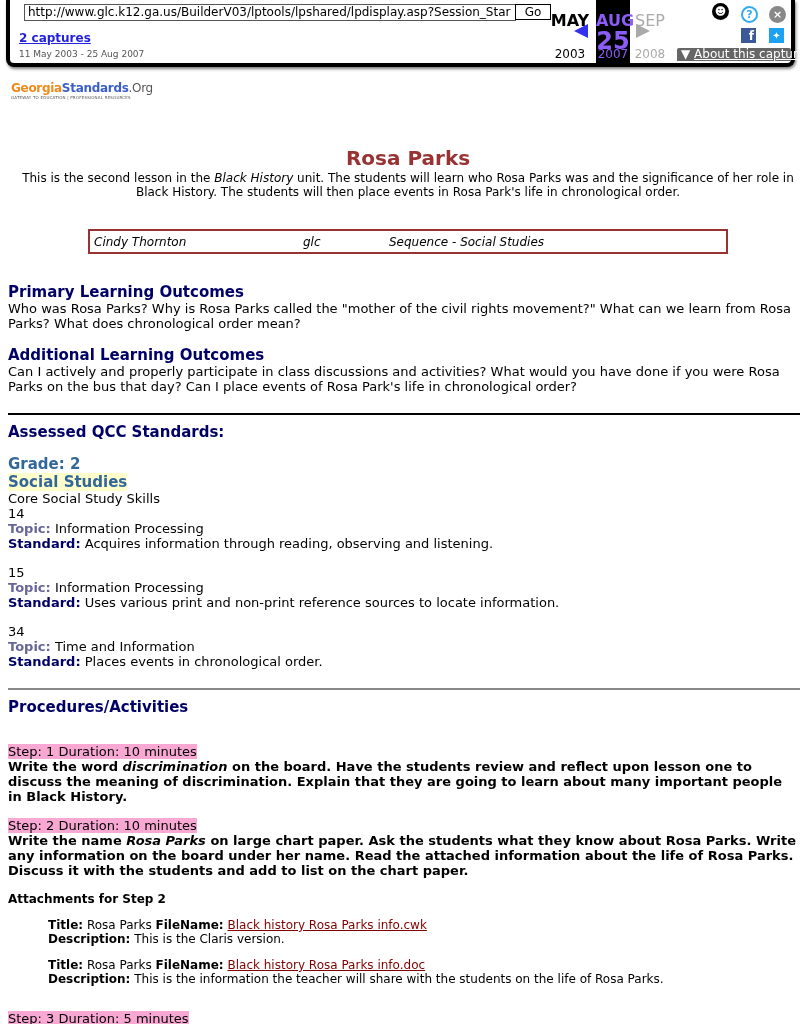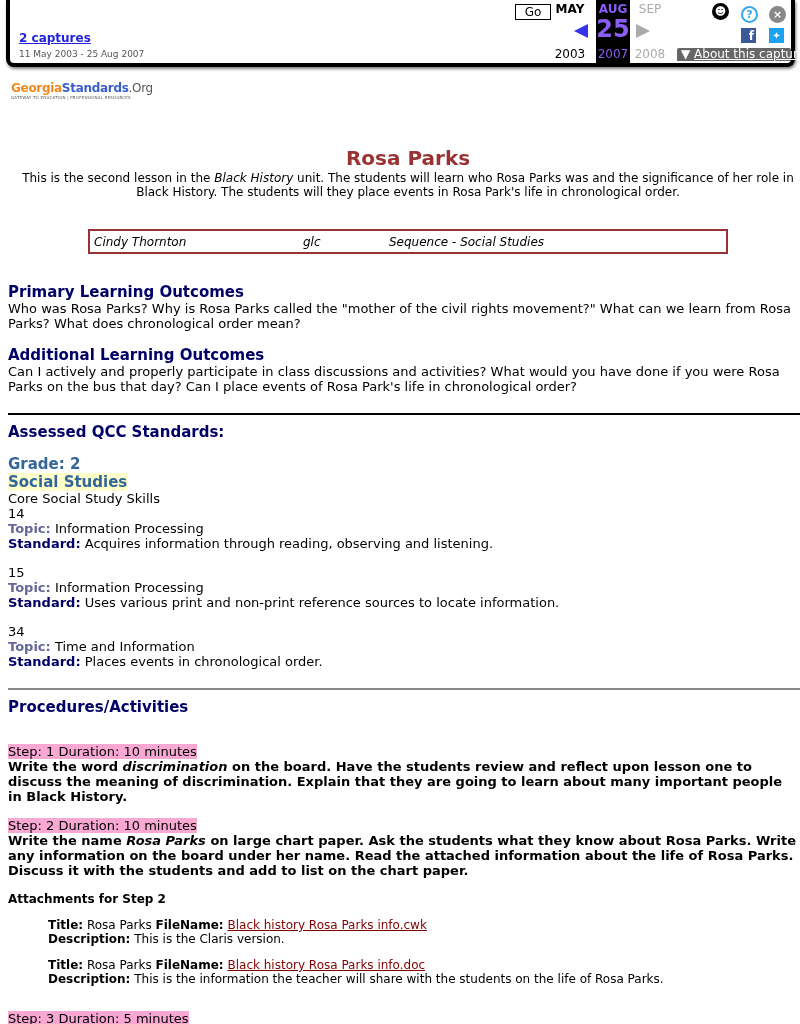--- a/index.html
+++ b/index.html
@@ -13,21 +13,21 @@
         border-radius: 0 0 8px 8px; box-shadow: 1px 2px 3px rgba(0,0,0,0.5); }
   .wb-url { position: absolute; left: 14px; top: 4px; width: 492px; height: 17px;
             border: 1px solid #555; font-family: "DejaVu Sans", sans-serif; font-size: 12px;
             padding: 0 3px; line-height: 15px; overflow: hidden; white-space: nowrap; color:#000; background:#fff;}
   .wb-go { position: absolute; left: 505px; top: 4px; width: 36px; height: 16px;
            border: 1px solid #000; font-size: 12px; text-align: center; line-height: 14px; background: #fff; }
   .wb-captures { position: absolute; left: 9px; top: 31px; font-size: 12px; font-weight: bold;
                  color: #2222dd; text-decoration: underline; }
   .wb-range { position: absolute; left: 9px; top: 49px; font-size: 9px; color: #555; }
   .wb-cal { position: absolute; top: 0; height: 63px; text-align: center; }
-  .wb-month { font-size: 12px; font-weight: bold; line-height: 14px; margin-top: 2px; }
+  .wb-month { font-size: 16px; font-weight: bold; line-height: 14px; margin-top: 14px; }
   .wb-year { font-size: 12px; font-weight: normal; position: absolute; bottom: 2px; left: 0; right: 0; }
   .wb-prev { left: 540px; width: 40px; }
   .wb-cur { left: 586px; width: 34px; background: #000; }
   .wb-next { left: 620px; width: 40px; }
   .wb-cur .wb-month, .wb-cur .wb-year, .wb-day { color: #8b5cf6; }
   .wb-day { font-size: 24px; font-weight: bold; line-height: 26px; }
   .wb-prev .wb-month, .wb-prev .wb-year { color: #000; }
   .wb-next .wb-month, .wb-next .wb-year { color: #aaa; font-weight: normal; }
   .arrow-left { position: absolute; left: 24px; top: 24px; width: 0; height: 0;
                 border-top: 7px solid transparent; border-bottom: 7px solid transparent; border-right: 14px solid #3333ee; }
@@ -77,20 +77,21 @@
   .step-body { position: absolute; left: 8px; width: 792px; font-size: 13px; font-weight: bold; line-height: 15px; }
   .attach-hdr { position: absolute; left: 8px; top: 892px; font-size: 12px; font-weight: bold; }
   .attach { position: absolute; left: 48px; font-size: 12px; line-height: 14px; white-space: nowrap; }
   .attach b { font-weight: bold; }
   .attach a { color: #800000; text-decoration: underline; }
 </style>
 </head>
 <body>
 
 <div class="wb">
+  <div class="wb-url">http://www.glc.k12.ga.us/BuilderV03/lptools/lpshared/lpdisplay.asp?Session_Star</div>
   <div class="wb-go">Go</div>
   <div class="wb-captures">2 captures</div>
   <div class="wb-range">11 May 2003 - 25 Aug 2007</div>
 
   <div class="wb-cal wb-prev">
     <div class="wb-month">MAY</div>
     <div class="arrow-left"></div>
     <div class="wb-year">2003</div>
   </div>
   <div class="wb-cal wb-cur">
@@ -114,21 +115,21 @@
     <span class="t">About this capture</span>
   </div>
 </div>
 
 <div class="logo">
   <div class="logo-main"><span class="g">Georgia</span><span class="s">Standards</span><span class="o">.Org</span></div>
   <div class="logo-sub">GATEWAY TO EDUCATION | PROFESSIONAL RESOURCES</div>
 </div>
 
 <div class="page-title">Rosa Parks</div>
-<div class="intro"><span>This is the second lesson in the </span><i>Black History</i><span> unit. The students will learn who Rosa Parks was and the significance of her role in Black History. The students will they place events in Rosa Park's life in chronological order.</span></div>
+<div class="intro"><span>This is the second lesson in the </span><i>Black History</i><span> unit. The students will learn who Rosa Parks was and the significance of her role in Black History. The students will then place events in Rosa Park's life in chronological order.</span></div>
 
 <div class="meta-box">
   <span style="left:4px">Cindy Thornton</span>
   <span style="left:213px">glc</span>
   <span style="left:299px">Sequence - Social Studies</span>
 </div>
 
 <div class="h2" style="top:283px">Primary Learning Outcomes</div>
 <div class="para" style="top:301px">Who was Rosa Parks? Why is Rosa Parks called the "mother of the civil rights movement?" What can we learn from Rosa Parks? What does chronological order mean?</div>
 

